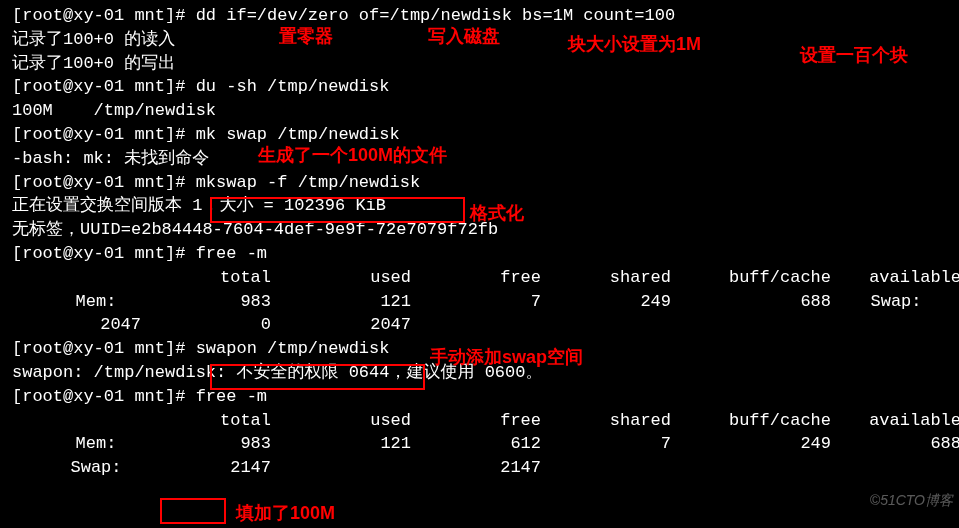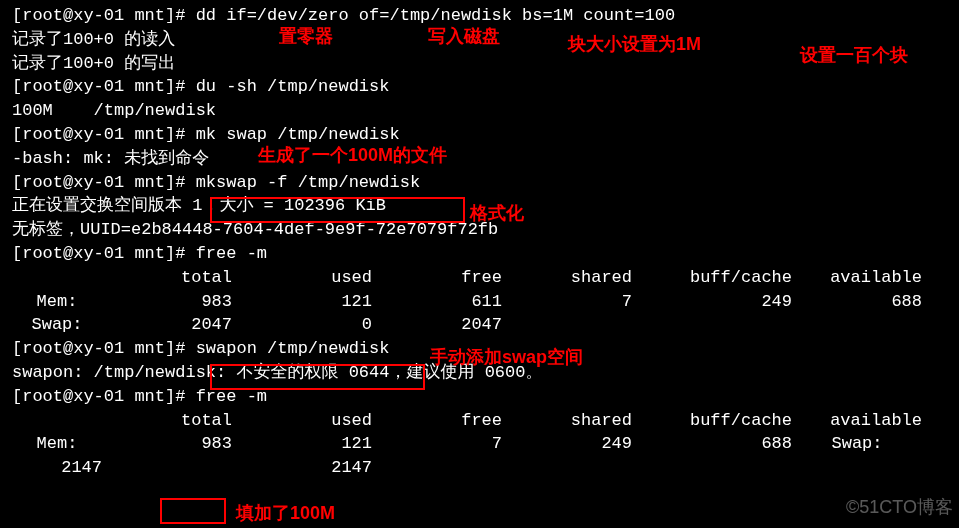--- a/index.html
+++ b/index.html
@@ -26,30 +26,32 @@
     white-space: nowrap;
   }
   .box {
     position: absolute;
     border: 2px solid #ff0000;
     background: transparent;
   }
   .watermark {
     position: absolute;
     right: 6px;
-    bottom: 8px;
+    bottom: 17px;
     color: rgba(255,255,255,0.35);
     font-family: "Microsoft YaHei", sans-serif;
-    font-size: 18px;
+    font-size: 14px;
+    font-style: italic;
   }
   .free-table {
     display: grid;
     grid-template-columns: 90px 130px 140px 130px 130px 160px 130px;
     color: #fff;
     white-space: pre;
+    margin-left: 39px;
   }
   .free-table span { text-align: right; }
   .free-table .lbl { text-align: center; }
 </style>
 </head>
 <body>
 
 <div class="term">
 
 <span class="line"><span>[root@xy-01 mnt]# </span><span>dd if=/dev/zero of=/tmp/newdisk bs=1M count=100</span></span>
@@ -69,21 +71,20 @@
   <span>total</span>
   <span>used</span>
   <span>free</span>
   <span>shared</span>
   <span>buff/cache</span>
   <span>available</span>
 
   <span class="lbl">Mem:</span>
   <span>983</span>
   <span>121</span>
-  <span>611</span>
   <span>7</span>
   <span>249</span>
   <span>688</span>
 
   <span class="lbl">Swap:</span>
   <span>2047</span>
   <span>0</span>
   <span>2047</span>
   <span></span>
   <span></span>
@@ -99,20 +100,21 @@
   <span>total</span>
   <span>used</span>
   <span>free</span>
   <span>shared</span>
   <span>buff/cache</span>
   <span>available</span>
 
   <span class="lbl">Mem:</span>
   <span>983</span>
   <span>121</span>
+  <span>612</span>
   <span>7</span>
   <span>249</span>
   <span>688</span>
 
   <span class="lbl">Swap:</span>
   <span>2147</span>
   <span></span>
   <span>2147</span>
   <span></span>
   <span></span>

